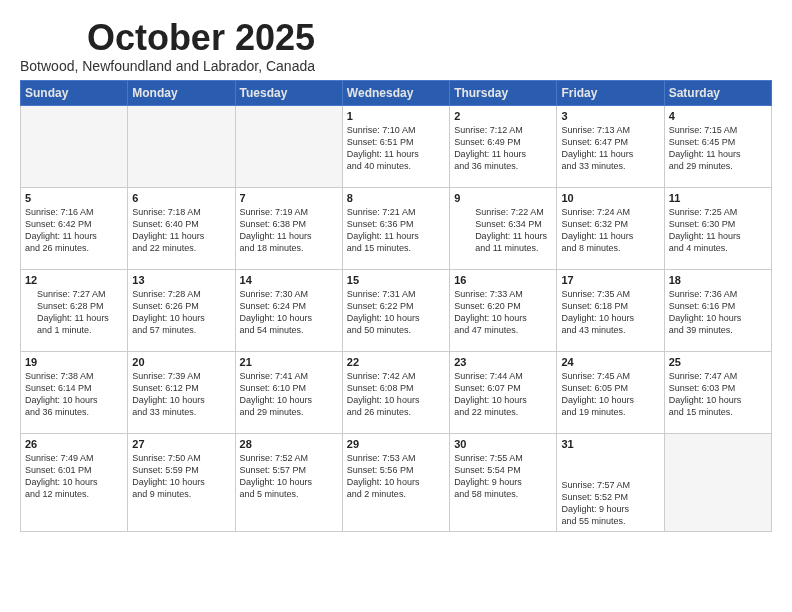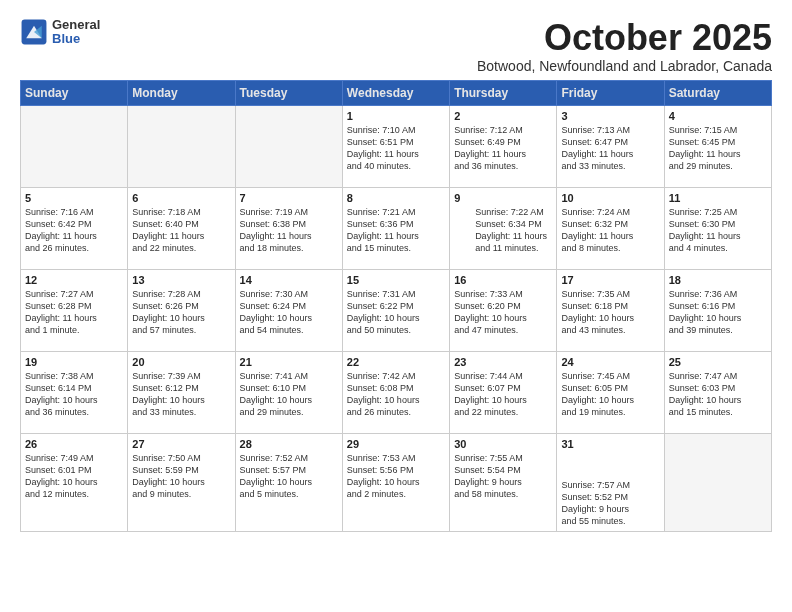--- a/index.html
+++ b/index.html
@@ -93,31 +93,20 @@
       line-height: 1.35;
     }
     .week-row td {
       height: 82px;
     }
   </style>
 </head>
 <body>
 
 <div class="header-area">
-  <div class="logo">
-    <svg class="logo-icon" viewBox="0 0 36 36">
-      <rect x="2" y="2" width="32" height="32" rx="4" fill="#2a5db0"></rect>
-      <polygon points="8,26 18,10 28,26" fill="white" opacity="0.9"></polygon>
-      <polygon points="18,18 28,10 28,26" fill="#4a9fd4" opacity="0.8"></polygon>
-    </svg>
-    <div class="logo-text">
-      <span class="logo-general">General</span>
-      <span class="logo-blue">Blue</span>
-    </div>
-  </div>
   <div class="title-area">
     <div class="month-title">October 2025</div>
     <div class="location-title">Botwood, Newfoundland and Labrador, Canada</div>
   </div>
 </div>
 
 <table class="calendar">
   <thead>
     <tr>
     <th>Sunday</th>
@@ -210,21 +199,21 @@
           <span class="day-num">11</span>
           <div class="cell-info" style="white-space: pre-line;">Sunrise: 7:25 AM
 Sunset: 6:30 PM
 Daylight: 11 hours
 and 4 minutes.</div>
         </td>
       </tr>
       <tr class="week-row">
         <td>
           <span class="day-num">12</span>
-          <div class="cell-info" style="white-space: pre-line;">Sunrise: 7:27 AM
+          <div class="cell-info" style="white-space: pre-line; margin-left: 12px;">Sunrise: 7:27 AM
 Sunset: 6:28 PM
 Daylight: 11 hours
 and 1 minute.</div>
         </td>
         <td>
           <span class="day-num">13</span>
           <div class="cell-info" style="white-space: pre-line;">Sunrise: 7:28 AM
 Sunset: 6:26 PM
 Daylight: 10 hours
 and 57 minutes.</div>

